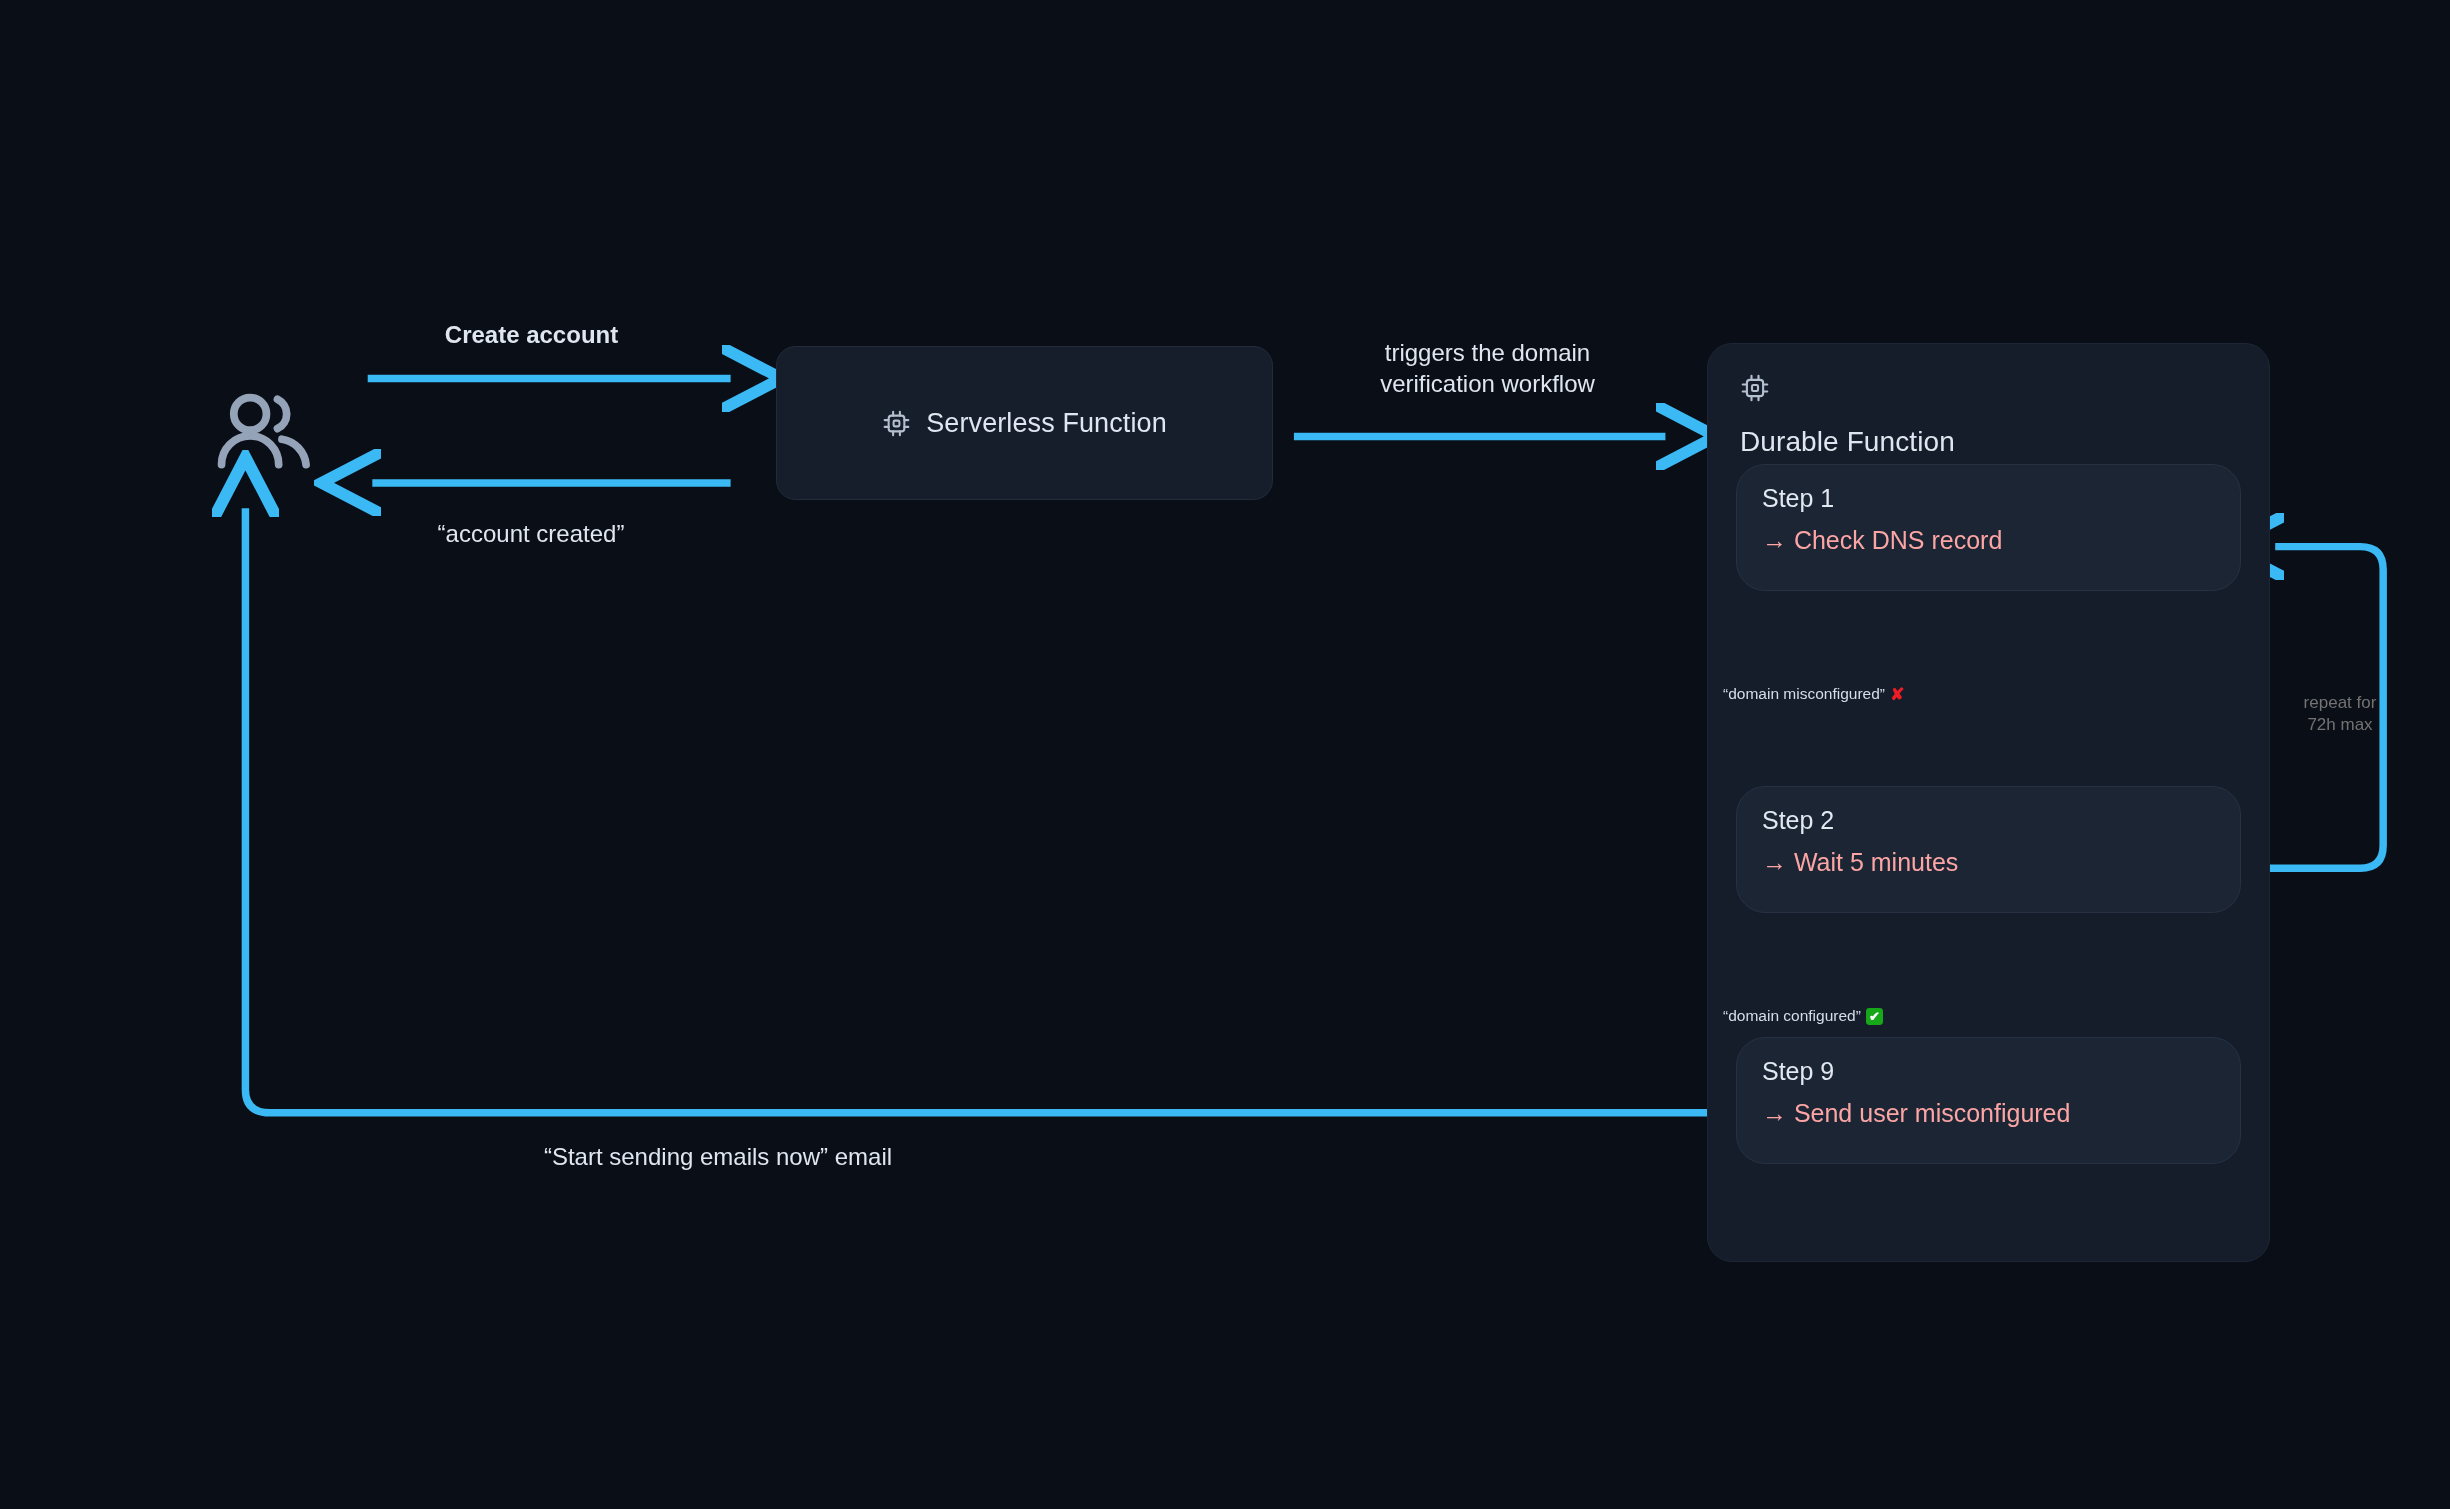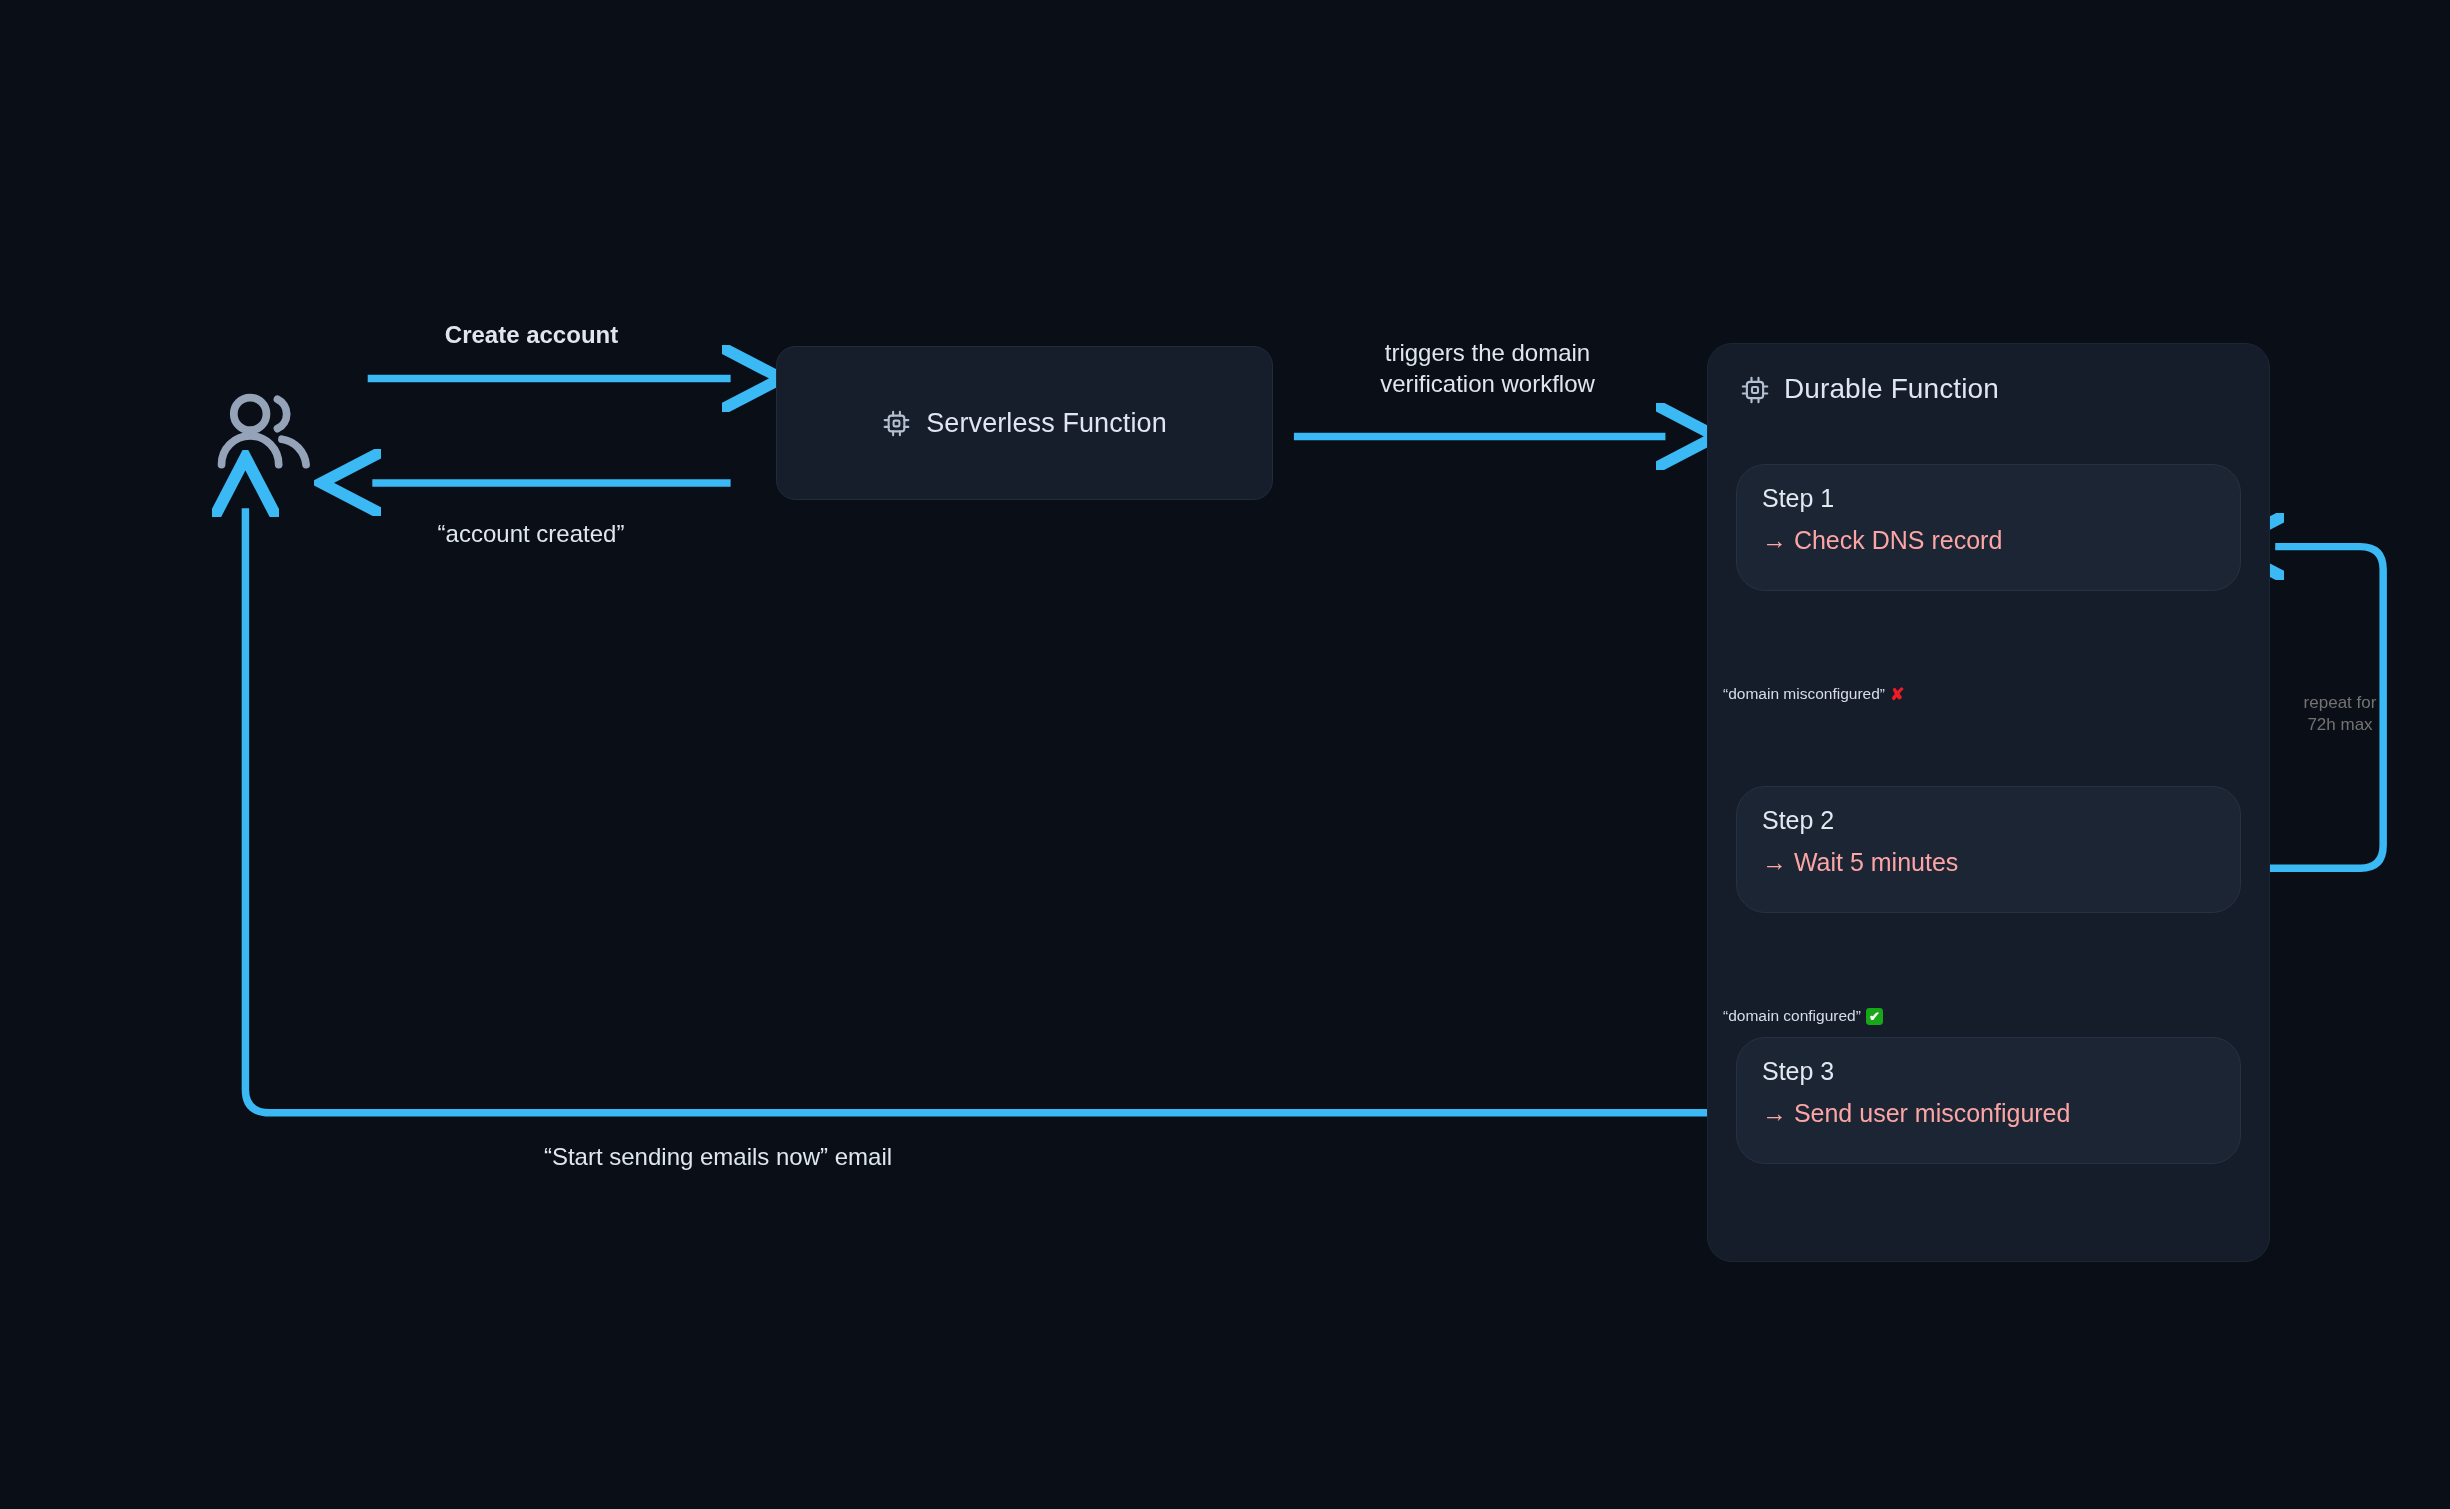--- a/index.html
+++ b/index.html
@@ -68,22 +68,23 @@
     height: 919px;
     background: #151d2b;
     border: 1.7px solid #1d2636;
     border-radius: 25px;
   }
   #durable-header {
     position: absolute;
     left: 1740px;
     top: 373px;
     display: flex;
-    align-items: flex-end;
-    gap: 14px;
+    align-items: flex-start;
+    gap: 23px;
+    flex-direction: column;
   }
   #durable-header .node-label { font-size: 28px; }
 
   .step-card {
     position: absolute;
     left: 1736px;
     width: 505px;
     background: #1c2534;
     border: 1.7px solid #273144;
     border-radius: 29px;
@@ -246,21 +247,21 @@
   </div>
 
   <div class="step-card" id="step-2">
     <div class="step-title">Step 2</div>
     <div class="step-action">
       <span class="arrow-glyph">→</span><span>Wait 5 minutes</span>
     </div>
   </div>
 
   <div class="step-card" id="step-3">
-    <div class="step-title">Step 3</div>
+    <div class="step-title">Step 9</div>
     <div class="step-action">
       <span class="arrow-glyph">→</span><span>Send user misconfigured</span>
     </div>
   </div>
 
   <div class="flow-label" id="label-create-account">Create account</div>
 
   <div class="flow-label" id="label-account-created">“account created”</div>
 
   <div class="flow-label" id="label-triggers">triggers the domain

